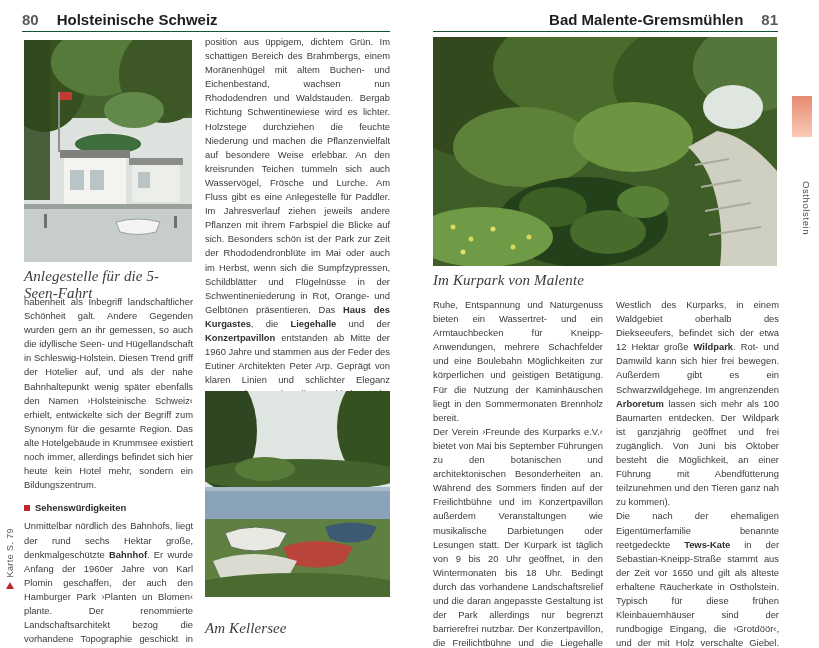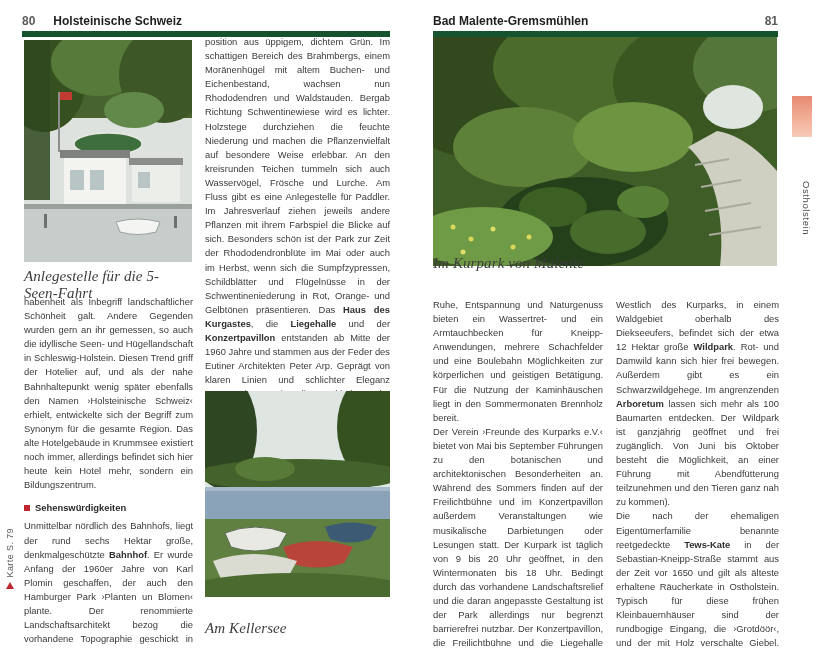--- a/index.html
+++ b/index.html
@@ -4,21 +4,21 @@
 <style>
   html,body{margin:0;padding:0;}
   body{
     width:819px;height:648px;position:relative;background:#ffffff;
     font-family:"Liberation Sans", sans-serif;overflow:hidden;
     -webkit-font-smoothing:antialiased;
   }
   
   .pagehead{
     position:absolute;top:11px;height:17px;display:flex;align-items:flex-end;
-    font-size:12px;border-bottom:6px solid #14532d;padding-bottom:3px;
+    font-size:15px;border-bottom:1px solid #14532d;padding-bottom:3px;
   }
   .pagehead .num{color:#5a5a5a;font-weight:bold;}
   .pagehead .title{color:#1e1e1e;font-weight:bold;}
   
   .photo{position:absolute;overflow:hidden;background:#dfe3de;}
   .photo svg{display:block;}
   
   .caption{
     position:absolute;font-family:"Liberation Serif", serif;font-style:italic;
     font-size:15px;color:#3c3c3c;letter-spacing:.1px;
@@ -130,21 +130,21 @@
       <path d="M8 170 q40 -14 84 0 l-10 18 q-32 10 -66 0 z" fill="#dadcd2"></path>
       <ellipse cx="92" cy="198" rx="110" ry="16" fill="#4a6a30"></ellipse>
     </svg>
   </div>
   <div class="caption" style="left:205px;top:601px;width:185px;margin-top:19px;">Am Kellersee</div>
 
 </div>
 
 <div>
 
-  <div class="pagehead" style="left:433px;width:345px;justify-content:space-between;gap:18px;">
+  <div class="pagehead" style="left:433px;width:345px;justify-content:flex-end;gap:18px;">
     <span class="title">Bad Malente-Gremsmühlen</span>
     <span class="num">81</span>
   </div>
 
   <div class="photo" style="left:433px;top:37px;width:344px;height:229px;">
     <svg width="344" height="229" viewBox="0 0 344 229">
       <rect x="0" y="0" width="344" height="229" fill="#3f5d27"></rect>
       <ellipse cx="40" cy="50" rx="80" ry="70" fill="#32491d"></ellipse>
       <ellipse cx="150" cy="30" rx="90" ry="55" fill="#4a6b2c"></ellipse>
       <ellipse cx="260" cy="45" rx="80" ry="60" fill="#3a5722"></ellipse>
@@ -160,21 +160,21 @@
       <ellipse cx="210" cy="165" rx="26" ry="16" fill="#578036"></ellipse>
       <ellipse cx="50" cy="200" rx="70" ry="30" fill="#6f9a46"></ellipse>
       <circle cx="20" cy="190" r="2.5" fill="#d9d85a"></circle>
       <circle cx="38" cy="202" r="2.5" fill="#d9d85a"></circle>
       <circle cx="60" cy="192" r="2.5" fill="#e0df6a"></circle>
       <circle cx="80" cy="210" r="2.5" fill="#d9d85a"></circle>
       <circle cx="30" cy="215" r="2.5" fill="#e0df6a"></circle>
       <circle cx="96" cy="200" r="2.5" fill="#d9d85a"></circle>
     </svg>
   </div>
-  <div class="caption" style="left:433px;top:255px;width:344px;">Im Kurpark von Malente</div>
+  <div class="caption" style="left:433px;top:272px;width:344px;">Im Kurpark von Malente</div>
 
   <div class="col" style="left:433px;top:298px;width:170px;height:345px;">
     <p>Ruhe, Entspannung und Naturgenuss bieten ein Wassertret- und ein Armtauchbecken für Kneipp-Anwendungen, mehrere Schachfelder und eine Boulebahn Möglichkeiten zur körperlichen und geistigen Betätigung. Für die Nutzung der Kaminhäuschen liegt in den Sommermonaten Brennholz bereit.</p>
     <p>Der Verein ›Freunde des Kurparks e.V.‹ bietet von Mai bis September Führungen zu den botanischen und architektonischen Besonderheiten an. Während des Sommers finden auf der Freilichtbühne und im Konzertpavillon außerdem Veranstaltungen wie musikalische Darbietungen oder Lesungen statt. Der Kurpark ist täglich von 9 bis 20 Uhr geöffnet, in den Wintermonaten bis 18 Uhr. Bedingt durch das vorhandene Landschaftsrelief und die daran angepasste Gestaltung ist der Park allerdings nur begrenzt barrierefrei nutzbar. Der Konzertpavillon, die Freilichtbühne und die Liegehalle sind jedoch vom Haupteingang am Haus des Kurgastes problemlos zu erreichen.</p>
   </div>
 
   <div class="col" style="left:616px;top:298px;width:163px;height:345px;">
     <p><span>Westlich des Kurparks, in einem Waldgebiet oberhalb des Diekseeufers, befindet sich der etwa 12 Hektar große </span><span class="b">Wildpark</span><span>. Rot- und Damwild kann sich hier frei bewegen. Außerdem gibt es ein Schwarzwildgehege. Im angrenzenden </span><span class="b">Arboretum</span><span> lassen sich mehr als 100 Baumarten entdecken. Der Wildpark ist ganzjährig geöffnet und frei zugänglich. Von Juni bis Oktober besteht die Möglichkeit, an einer Führung mit Abendfütterung teilzunehmen und den Tieren ganz nah zu kommen).</span></p>
     <p><span>Die nach der ehemaligen Eigentümerfamilie benannte reetgedeckte </span><span class="b">Tews-Kate</span><span> in der Sebastian-Kneipp-Straße stammt aus der Zeit vor 1650 und gilt als älteste erhaltene Räucherkate in Ostholstein. Typisch für diese frühen Kleinbauernhäuser sind der rundbogige Eingang, die ›Grotdöör‹, und der mit Holz verschalte Giebel. Mensch und Vieh lebten dort un-</span></p>
   </div>

